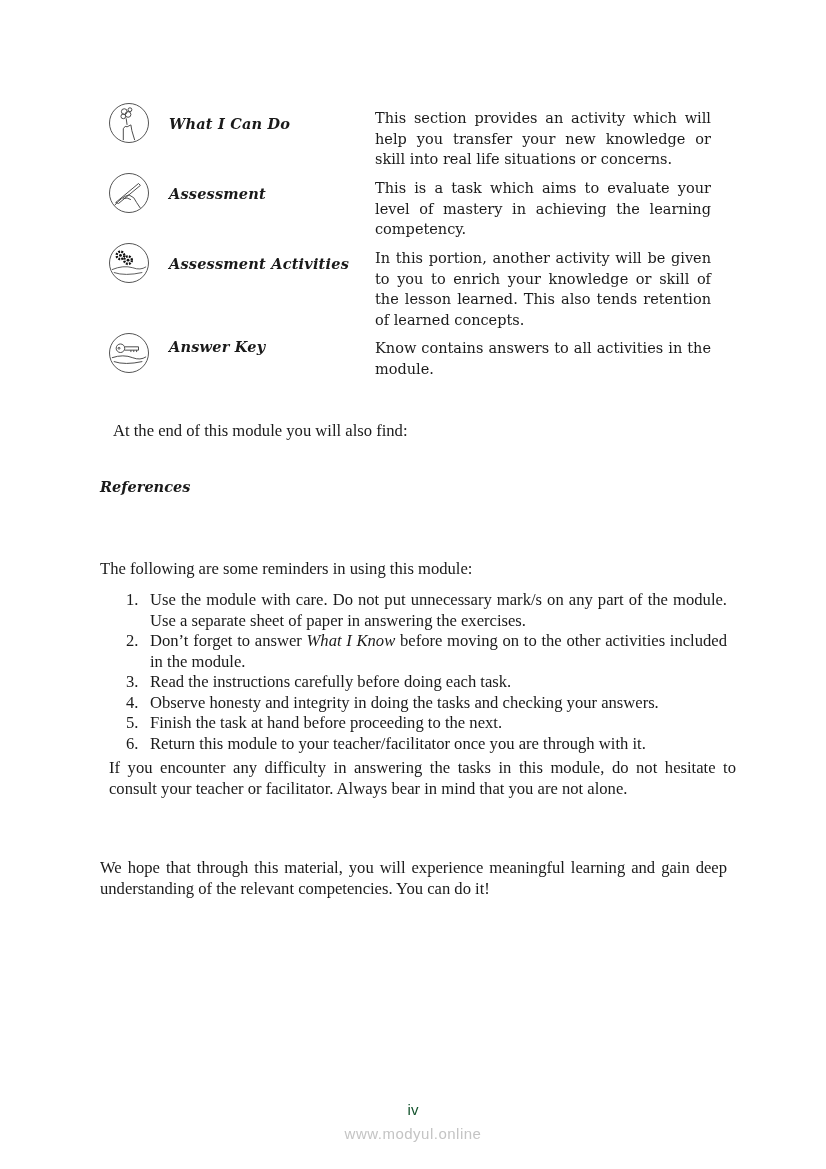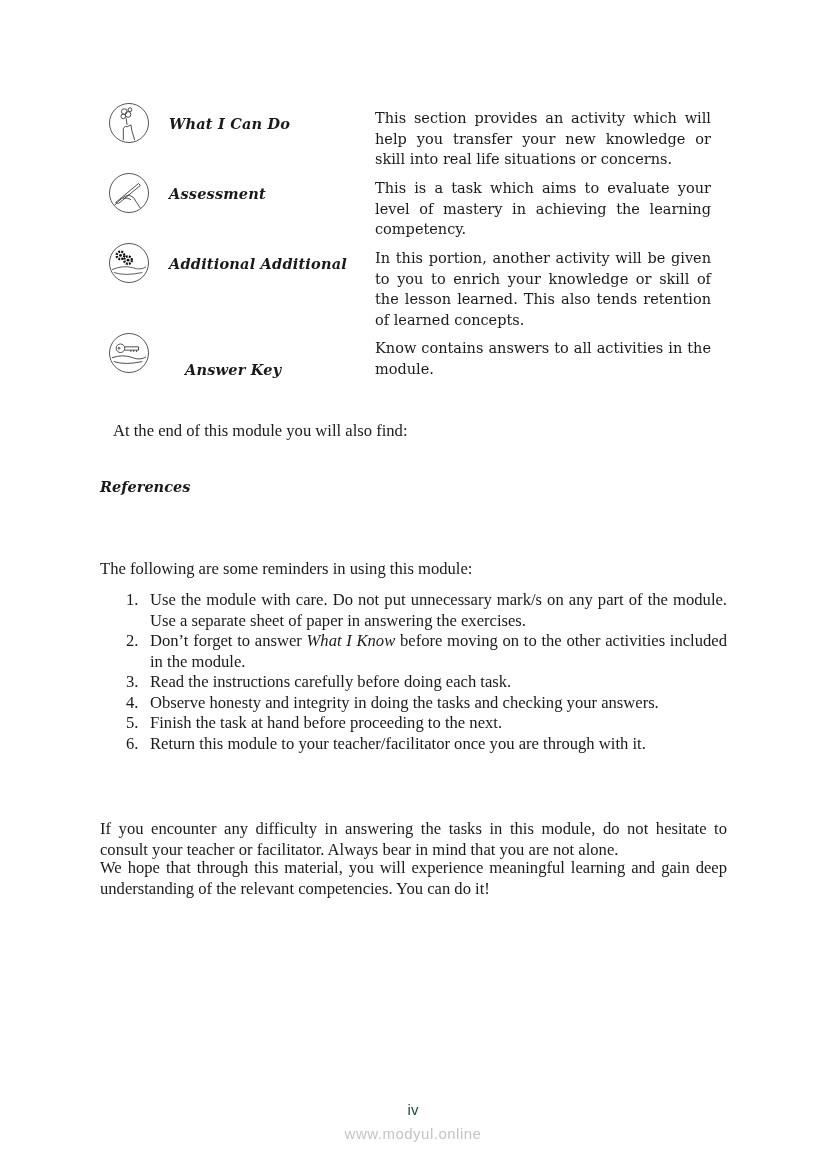--- a/index.html
+++ b/index.html
@@ -96,36 +96,36 @@
     <div class="icon-circle" style="top:0;">
       <svg viewBox="0 0 40 40">
         <circle cx="11" cy="12" r="4" fill="none" stroke="#111" stroke-width="2.5" stroke-dasharray="2 1.2"></circle>
         <circle cx="11" cy="12" r="1.5" fill="#111"></circle>
         <circle cx="19" cy="17" r="4" fill="none" stroke="#111" stroke-width="2.5" stroke-dasharray="2 1.2"></circle>
         <circle cx="19" cy="17" r="1.5" fill="#111"></circle>
         <path d="M2 27 Q14 22 24 25 Q32 28 38 24" fill="none" stroke="#555" stroke-width="1"></path>
         <path d="M4 30 Q16 34 34 30" fill="none" stroke="#555" stroke-width="1"></path>
       </svg>
     </div>
-    <div class="section-title" style="top:12px;">Additional Additional</div>
+    <div class="section-title" style="top:12px;">Assessment Activities</div>
     <div class="section-desc" style="top:5px;">In this portion, another activity will be given to you to enrich your knowledge or skill of the lesson learned. This also tends retention of learned concepts.</div>
   </div>
 
   <div class="section-row" style="top:333px;">
     <div class="icon-circle" style="top:0;">
       <svg viewBox="0 0 40 40" fill="none" stroke="#444" stroke-width="1">
         <circle cx="11" cy="15" r="4.5"></circle>
           <circle cx="9.5" cy="15" r="1"></circle>
         <path d="M15.5 13.5 L30 13.5 L30 17 L15.5 17"></path>
         <path d="M22 17 L22 19 M25 17 L25 19 M28 17 L28 19"></path>
         <path d="M2 25 Q14 21 24 25 Q32 28 38 24"></path>
         <path d="M4 29 Q16 33 34 29"></path>
       </svg>
     </div>
-    <div class="section-title" style="top:28px;margin-left:16px;">Answer Key</div>
+    <div class="section-title" style="top:5px;">Answer Key</div>
     <div class="section-desc" style="top:5px;">Know contains answers to all activities in the module.</div>
   </div>
 
   <div class="para" style="top:421px;margin-left:13px;">At the end of this module you will also find:</div>
 
   <div class="ref-title">References</div>
 
   <div class="para" style="top:559px;">The following are some reminders in using this module:</div>
 
   <ol class="reminders">
@@ -148,18 +148,18 @@
     <li>
       <span class="num">5.</span>
       <span>Finish the task at hand before proceeding to the next.</span>
     </li>
     <li>
       <span class="num">6.</span>
       <span>Return this module to your teacher/facilitator once you are through with it.</span>
     </li>
   </ol>
 
-  <div class="para" style="top:819px;">If you encounter any difficulty in answering the tasks in this module, do not hesitate to consult your teacher or facilitator. Always bear in mind that you are not alone.</div>
+  <div class="para" style="top:758px;margin-left:9px;">If you encounter any difficulty in answering the tasks in this module, do not hesitate to consult your teacher or facilitator. Always bear in mind that you are not alone.</div>
   <div class="para" style="top:858px;">We hope that through this material, you will experience meaningful learning and gain deep understanding of the relevant competencies. You can do it!</div>
 
   <div class="page-number">iv</div>
   <div class="watermark">www.modyul.online</div>
 </div>
 
 </body></html>

